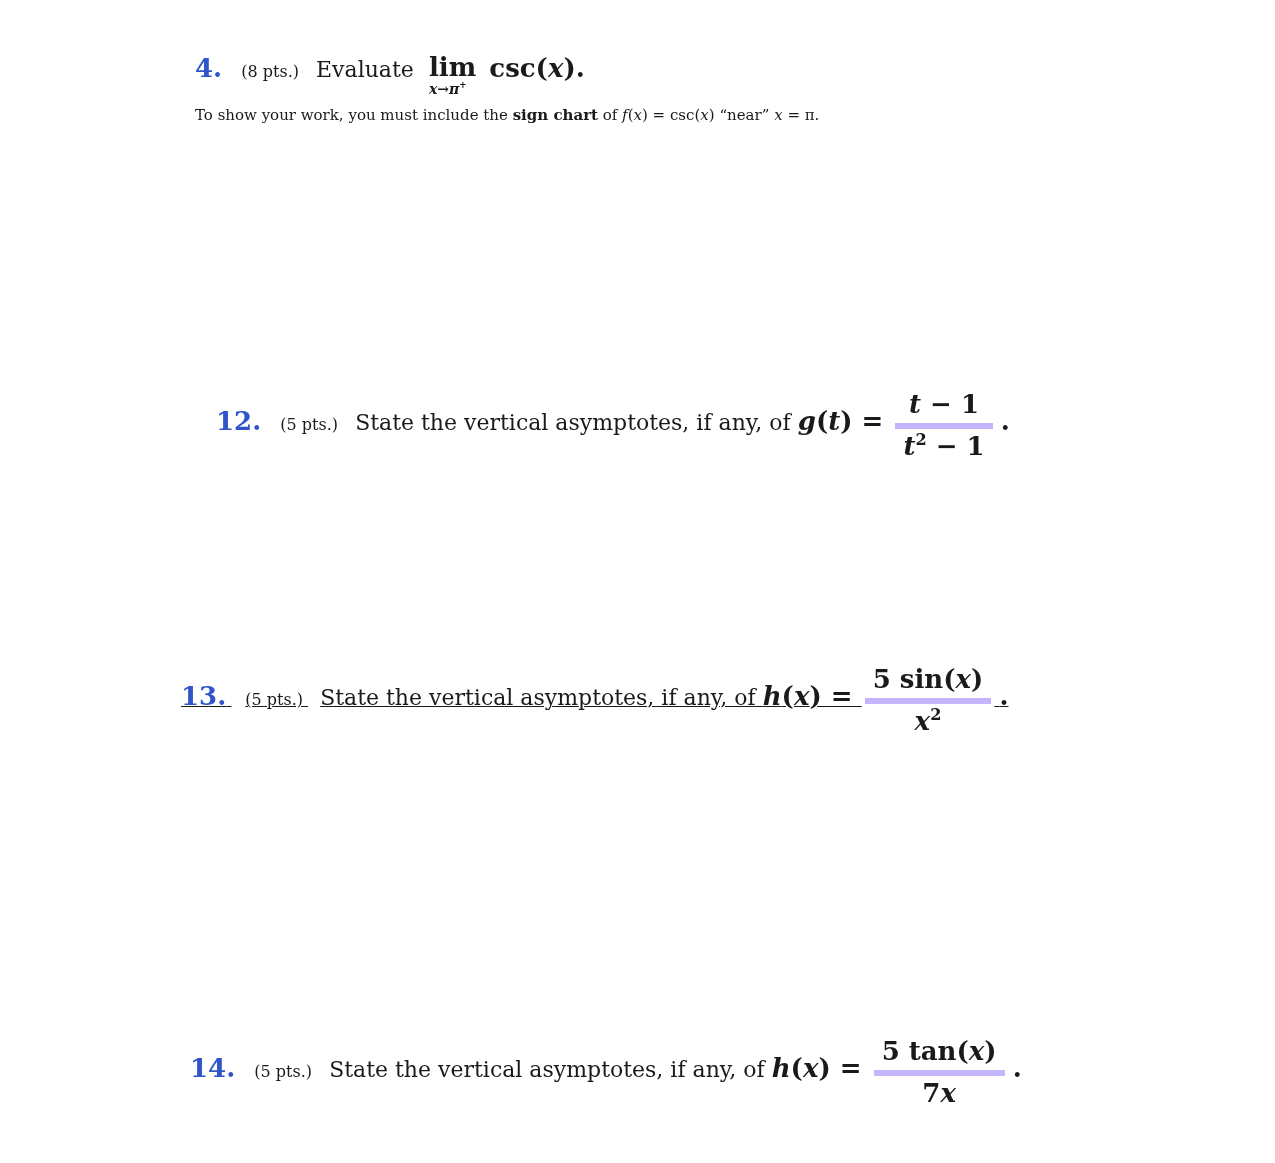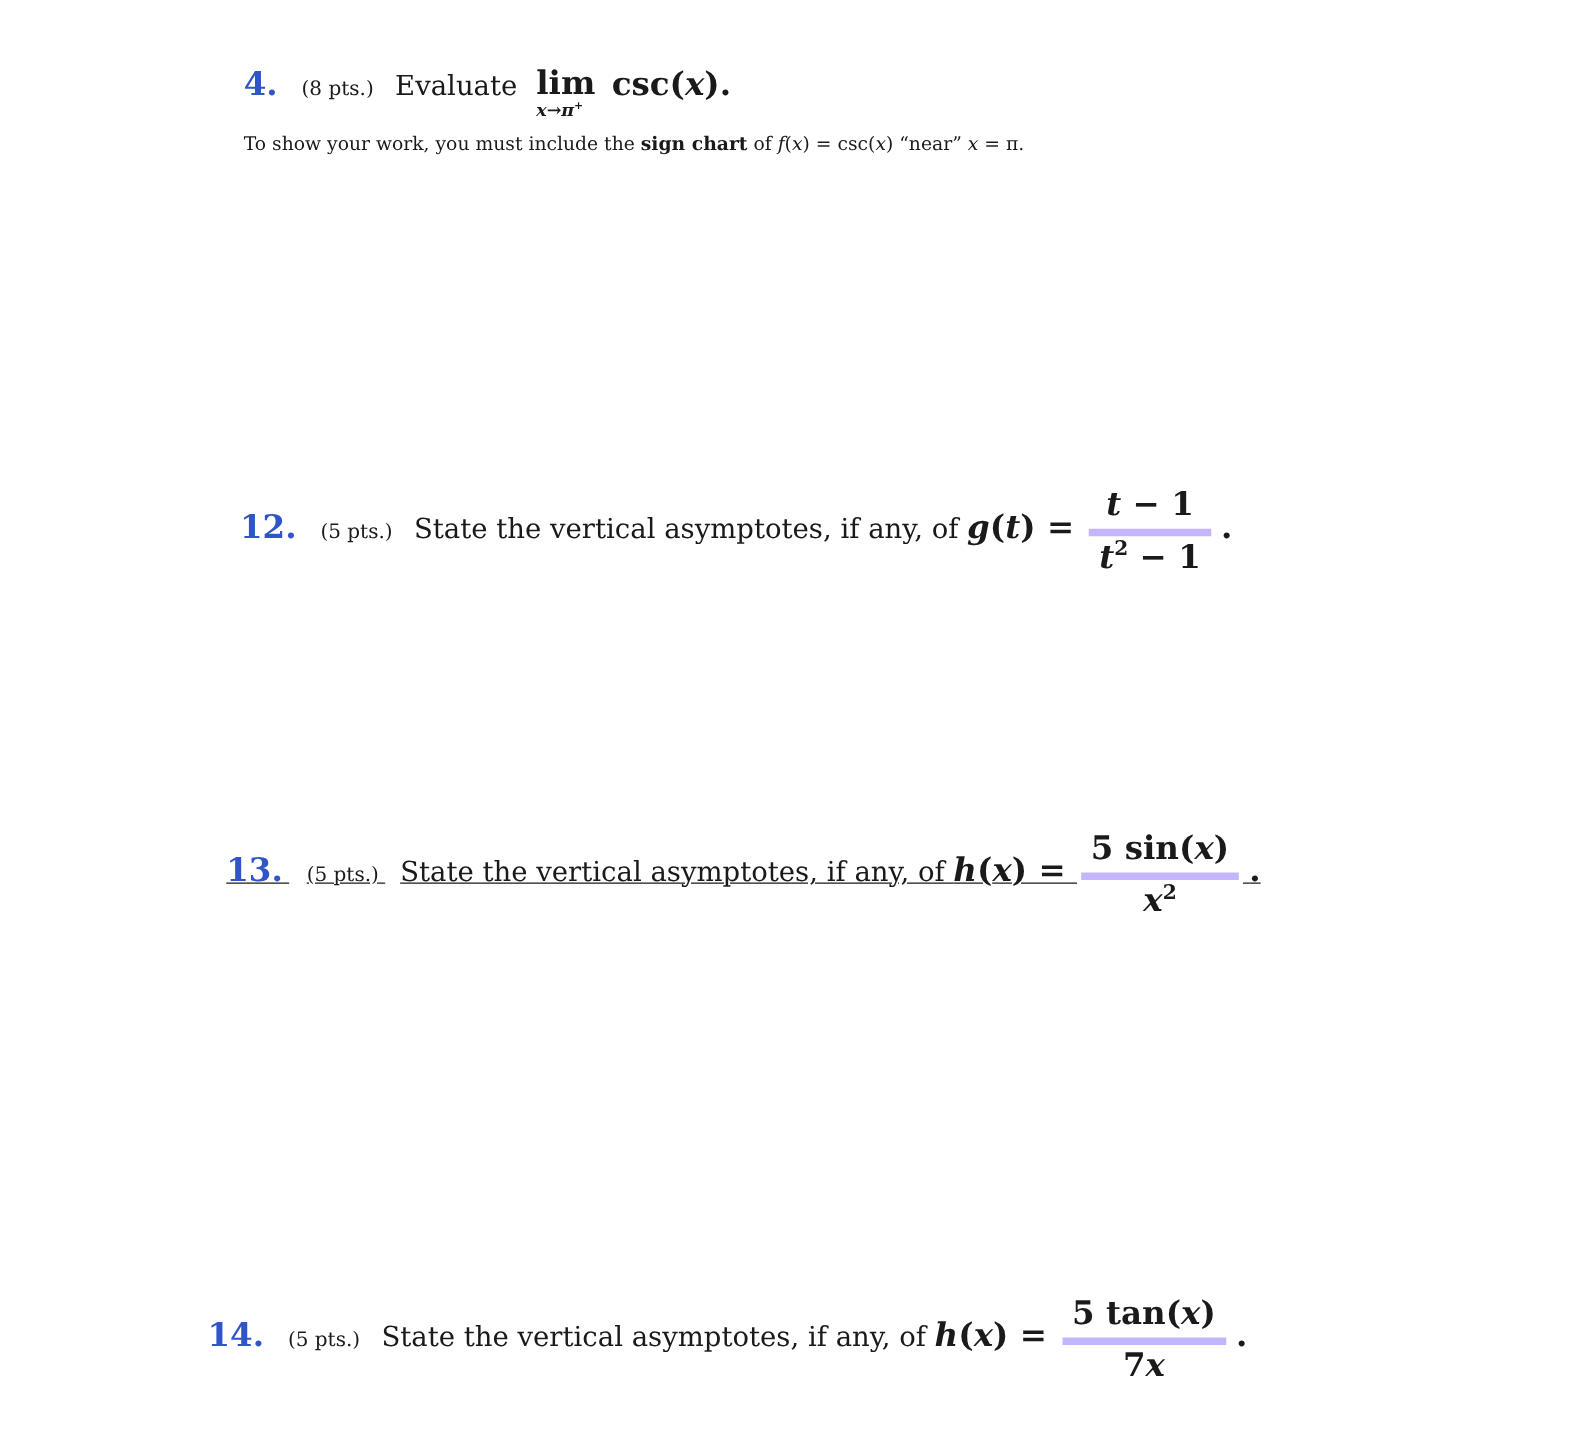--- a/index.html
+++ b/index.html
@@ -41,21 +41,21 @@
     <span class="limwrap" style="margin-left:10px;">
       <span class="limop">lim</span>
       <span class="limunder"><span class="run-i">x</span><span class="run-r">→</span><span class="run-i">π</span><span class="run-u">+</span></span>
     </span>
     <span class="limexpr"><span class="run-r">csc(</span><span class="run-i">x</span><span class="run-r">).</span></span>
   </div>
   <div class="note"><span class="run-r">To show your work, you must include the </span><span class="run-b">sign chart</span><span class="run-r"> of </span><span class="run-i">f</span><span class="run-r">(</span><span class="run-i">x</span><span class="run-r">) = csc(</span><span class="run-i">x</span><span class="run-r">) “near” </span><span class="run-i">x</span><span class="run-r"> = π.</span></div>
 </div>
 
 <div class="problem" style="left:192px;top:390px;">
-  <span class="prob-num" style="color: rgb(47, 85, 200);">12.</span>
+  <span class="prob-num" style="color: rgb(47, 85, 200); margin-left: 24px;">12.</span>
   <span class="pts">(5 pts.)</span>
   <span class="stmt"><span class="run-r">State the vertical asymptotes, if any, of </span></span>
   <span class="math"><span class="run-i">g</span><span class="run-r">(</span><span class="run-i">t</span><span class="run-r">) = </span></span>
   <span class="frac">
     <span class="num"><span class="run-i">t</span><span class="run-r"> − 1</span></span>
     <span class="den"><span class="run-i">t</span><span class="run-u">2</span><span class="run-r"> − 1</span></span>
   </span>
   <span class="period">.</span>
 </div>
 
@@ -64,21 +64,21 @@
   <span class="pts">(5 pts.)</span>
   <span class="stmt"><span class="run-r">State the vertical asymptotes, if any, of </span></span>
   <span class="math"><span class="run-i">h</span><span class="run-r">(</span><span class="run-i">x</span><span class="run-r">) = </span></span>
   <span class="frac">
     <span class="num"><span class="run-r">5 sin(</span><span class="run-i">x</span><span class="run-r">)</span></span>
     <span class="den"><span class="run-i">x</span><span class="run-u">2</span></span>
   </span>
   <span class="period">.</span>
 </div>
 
-<div class="problem" style="left:166px;top:1037px;">
+<div class="problem" style="left:190px;top:1037px;">
   <span class="prob-num" style="color: rgb(47, 85, 200);">14.</span>
   <span class="pts">(5 pts.)</span>
   <span class="stmt"><span class="run-r">State the vertical asymptotes, if any, of </span></span>
   <span class="math"><span class="run-i">h</span><span class="run-r">(</span><span class="run-i">x</span><span class="run-r">) = </span></span>
   <span class="frac">
     <span class="num"><span class="run-r">5 tan(</span><span class="run-i">x</span><span class="run-r">)</span></span>
     <span class="den"><span class="run-r">7</span><span class="run-i">x</span></span>
   </span>
   <span class="period">.</span>
 </div>

